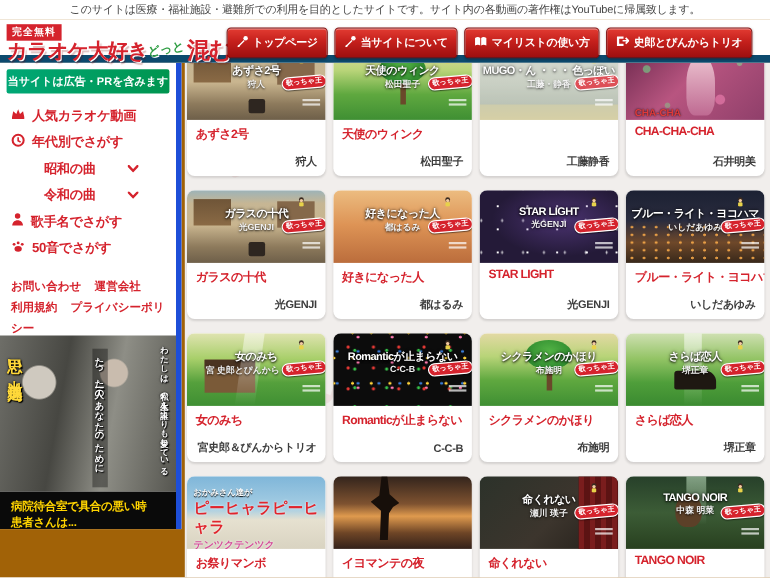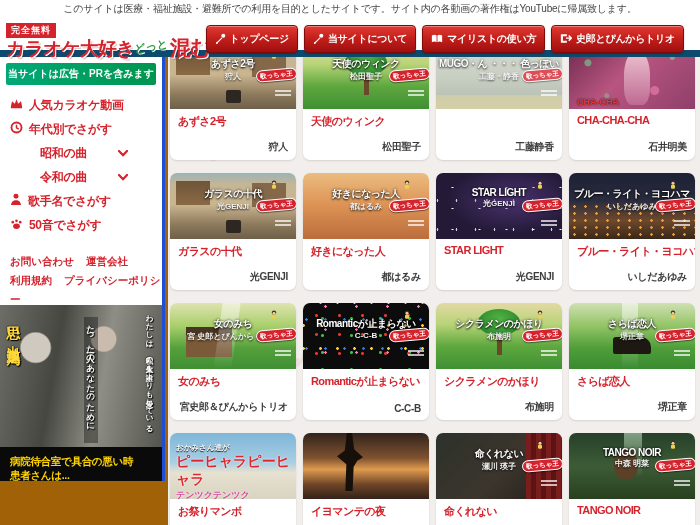--- a/index.html
+++ b/index.html
@@ -28,21 +28,21 @@
   .nav { position:absolute; right:16px; top:7px; display:flex; gap:6px; }
   .nav-btn { display:flex; align-items:center; gap:4px; padding:6px 8px;
     background:linear-gradient(180deg,#e23b32 0%,#c5201c 45%,#9e0f0f 100%);
     border:1px solid #7e0a0a; border-radius:4px; color:#fff; font-size:10px; font-weight:bold;
     cursor:pointer; box-shadow:inset 0 1px 0 rgba(255,255,255,.35), 0 1px 2px rgba(0,0,0,.25);
     letter-spacing:-0.3px; white-space:nowrap; }
   .nav-btn svg { flex:0 0 auto; }
 
   
   .sidebar { position:absolute; top:57px; left:0; width:165px; height:424px;
-    background:#fff; border-right:3px solid #1d4ed8; overflow:hidden; z-index:20; }
+    background:#fff; border-right:5px solid #1d4ed8; overflow:hidden; z-index:20; }
   .pr-banner { margin:6px 6px 4px 6px; height:22px; border-radius:2px;
     background:linear-gradient(90deg,#00a876 0%,#00954f 100%);
     color:#fff; font-size:10px; font-weight:bold; display:flex; align-items:center; justify-content:center; }
   .menu { padding:4px 0 0 10px; }
   .menu-item { display:flex; align-items:center; gap:6px; height:24px; color:#d5232d;
     font-size:12px; font-weight:bold; cursor:pointer; letter-spacing:-0.3px; }
   .menu-item.sub { padding-left:30px; }
   .menu-item .chev { margin-left:auto; margin-right:34px; }
   .side-links { margin-top:14px; padding-left:10px; }
   .side-links .row { line-height:17px; }

